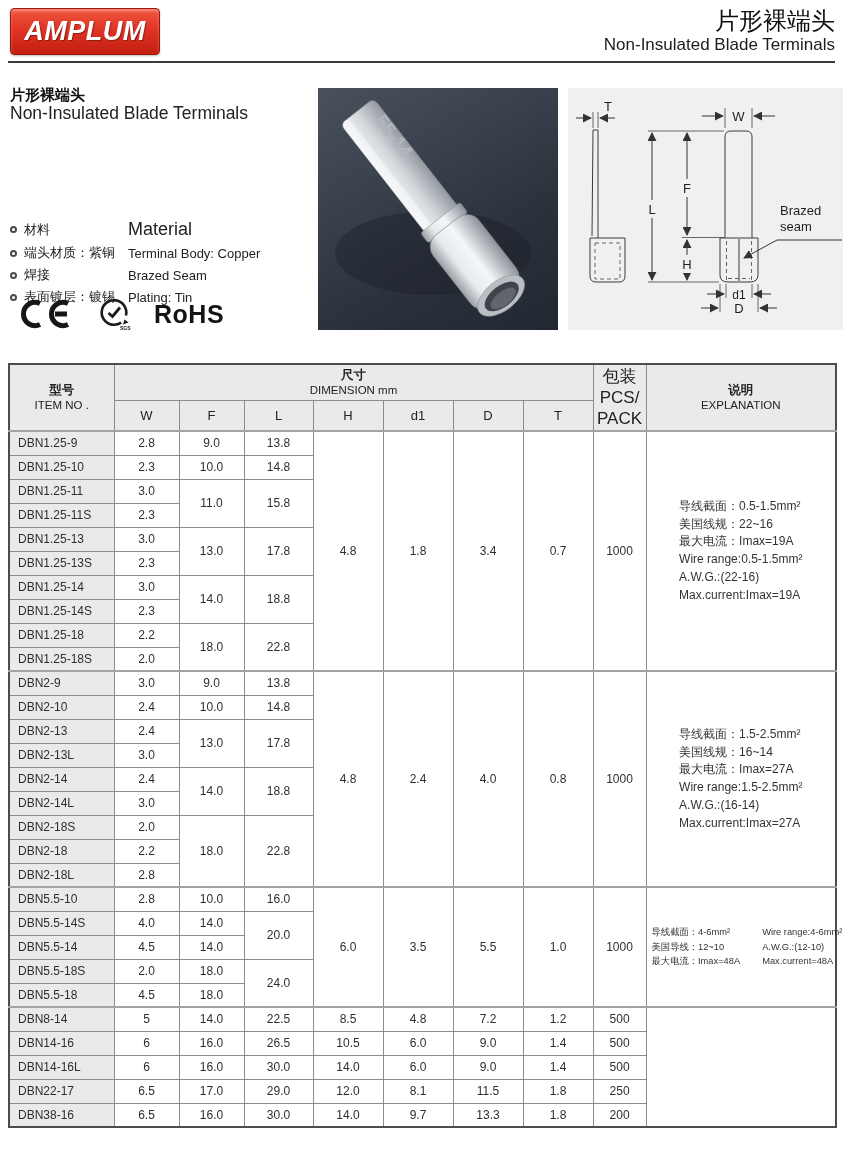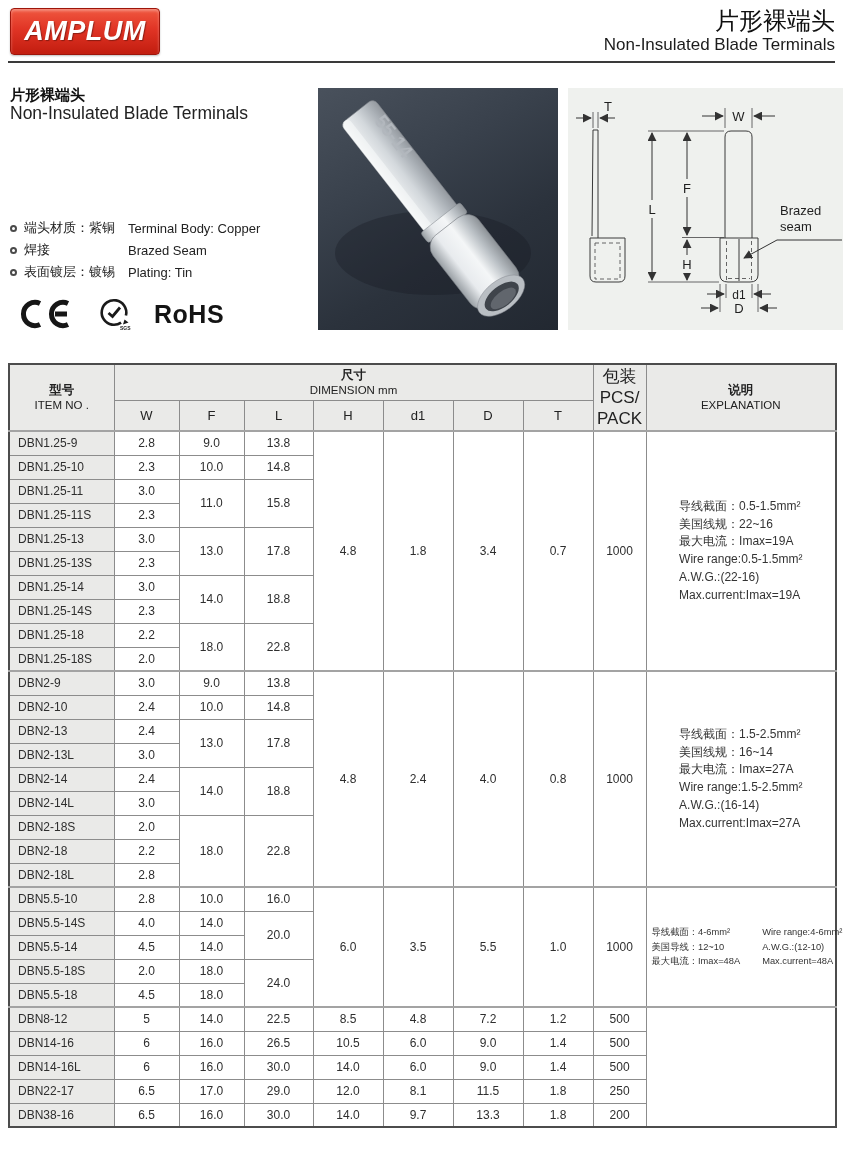--- a/index.html
+++ b/index.html
@@ -63,20 +63,25 @@
     <span>AMPLUM</span>
   </div>
   <div class="hdr-zh">片形裸端头</div>
   <div class="hdr-en">Non-Insulated Blade Terminals</div>
   <div class="hdr-rule"></div>
 
   <div class="p-zh">片形裸端头</div>
   <div class="p-en">Non-Insulated Blade Terminals</div>
 
   <div class="mats">
+    <div class="mat-row">
+      <span class="bullet"></span>
+      <span class="mat-zh">材料</span>
+      <span class="mat-en big">Material</span>
+    </div>
     <div class="mat-row">
       <span class="bullet"></span>
       <span class="mat-zh">端头材质：紫铜</span>
       <span class="mat-en">Terminal Body: Copper</span>
     </div>
     <div class="mat-row">
       <span class="bullet"></span>
       <span class="mat-zh">焊接</span>
       <span class="mat-en">Brazed Seam</span>
     </div>
@@ -408,21 +413,21 @@
           <td>2.0</td>
           <td>18.0</td>
           <td rowspan="2">24.0</td>
         </tr>
         <tr>
           <td class="item">DBN5.5-18</td>
           <td>4.5</td>
           <td>18.0</td>
         </tr>
         <tr class="gs">
-          <td class="item">DBN8-12</td>
+          <td class="item">DBN8-14</td>
           <td>5</td>
           <td>14.0</td>
           <td>22.5</td>
           <td>8.5</td>
           <td>4.8</td>
           <td>7.2</td>
           <td>1.2</td>
           <td>500</td>
           <td class="expl" rowspan="5">
             <div class="expl-lines"></div>

